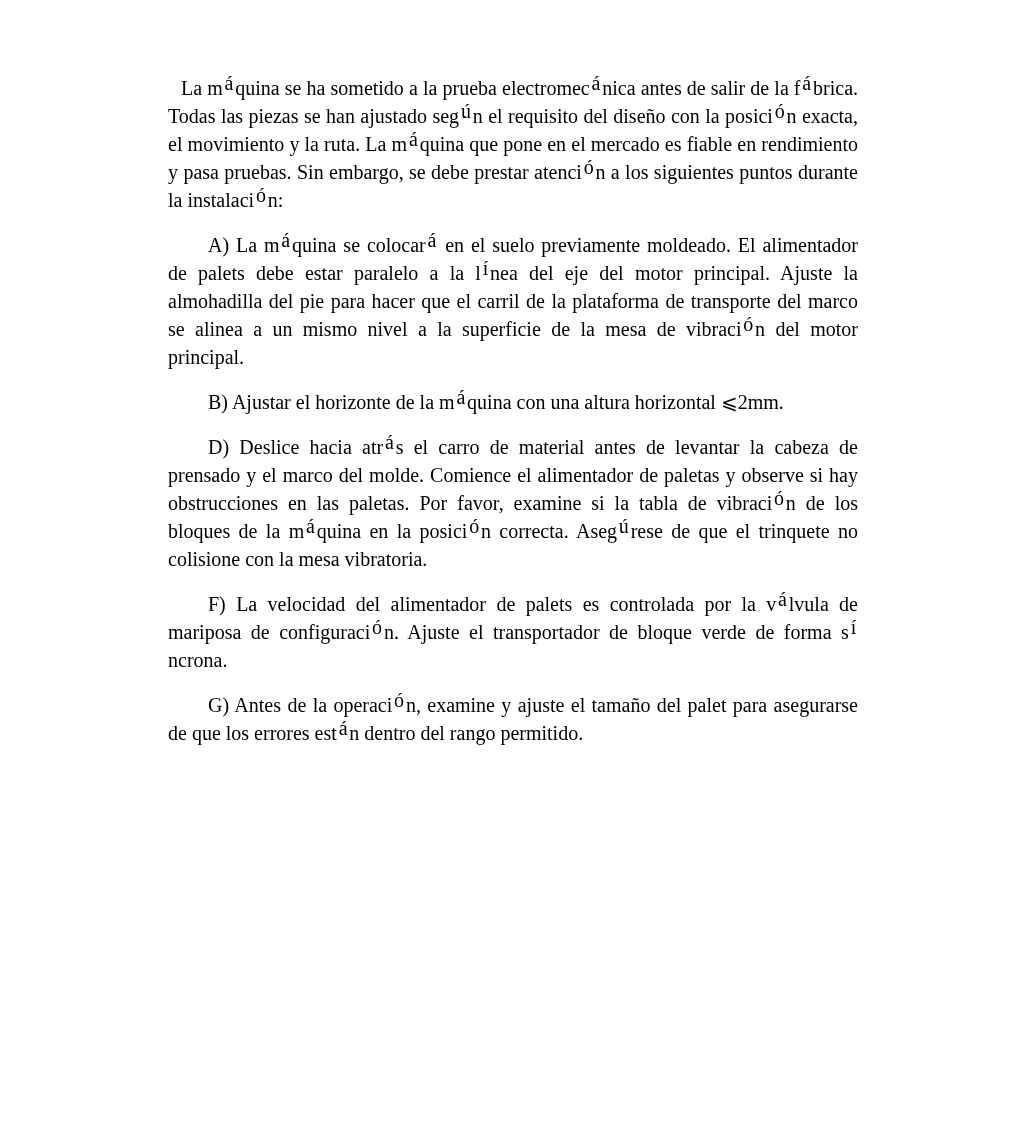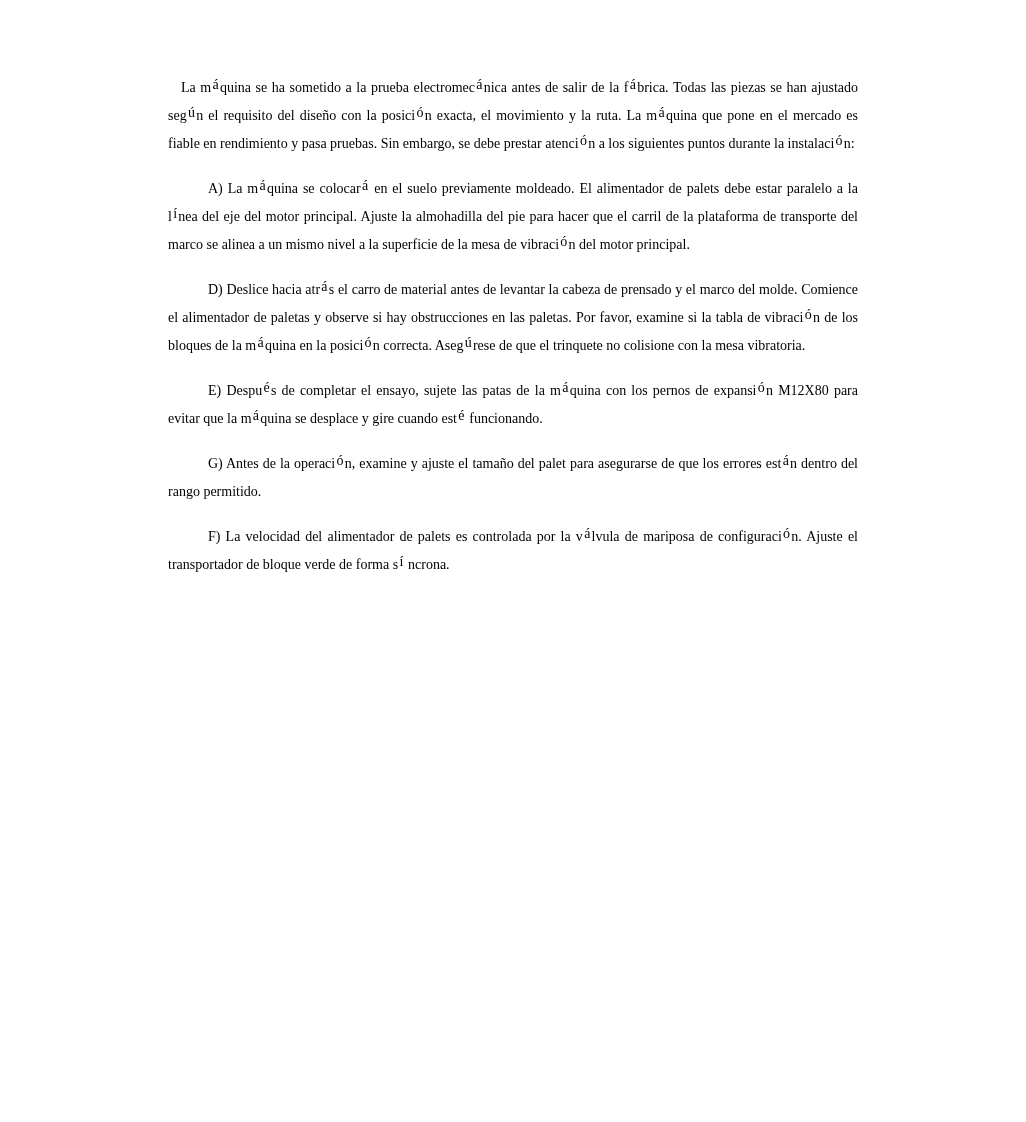--- a/index.html
+++ b/index.html
@@ -14,21 +14,21 @@
     background: #ffffff;
     color: #000000;
     overflow: hidden;
   }
   .text-block {
     box-sizing: border-box;
     width: 690px;
     margin: 0 auto;
     padding-top: 74px;
     font-family: "Liberation Serif", "DejaVu Serif", serif;
-    font-size: 14px;
+    font-size: 20px;
     line-height: 28px;
     text-align: justify;
   }
   p.para {
     margin: 0 0 17px 0;
     text-indent: 40px;
   }
   p.para.intro {
     text-indent: 13px;
   }
@@ -39,18 +39,18 @@
     padding: 0 0.09em;
   }
 </style>
 </head>
 <body>
 
 <div class="page">
   <div class="text-block">
     <p class="para intro">La m<span class="acc">á</span>quina se ha sometido a la prueba electromec<span class="acc">á</span>nica antes de salir de la f<span class="acc">á</span>brica. Todas las piezas se han ajustado seg<span class="acc">ú</span>n el requisito del diseño con la posici<span class="acc">ó</span>n exacta, el movimiento y la ruta. La m<span class="acc">á</span>quina que pone en el mercado es fiable en rendimiento y pasa pruebas. Sin embargo, se debe prestar atenci<span class="acc">ó</span>n a los siguientes puntos durante la instalaci<span class="acc">ó</span>n:</p>
     <p class="para">A) La m<span class="acc">á</span>quina se colocar<span class="acc">á</span>  en el suelo previamente moldeado. El alimentador de palets debe estar paralelo a la l<span class="acc">í</span>nea del eje del motor principal. Ajuste la almohadilla del pie para hacer que el carril de la plataforma de transporte del marco se alinea a un mismo nivel a la superficie de la mesa de vibraci<span class="acc">ó</span>n del motor principal.</p>
+    <p class="para">B) Ajustar el horizonte de la m<span class="acc">á</span>quina con una altura horizontal  ⩽2mm.</p>
     <p class="para">D) Deslice hacia atr<span class="acc">á</span>s el carro de material antes de levantar la cabeza de prensado y el marco del molde. Comience el alimentador de paletas y observe si hay obstrucciones en las paletas. Por favor, examine si la tabla de vibraci<span class="acc">ó</span>n de los bloques de la m<span class="acc">á</span>quina en la posici<span class="acc">ó</span>n correcta. Aseg<span class="acc">ú</span>rese de que el trinquete no colisione con la mesa vibratoria.</p>
-    <p class="para">E) Despu<span class="acc">é</span>s de completar el ensayo, sujete las patas de la m<span class="acc">á</span>quina con los pernos de expansi<span class="acc">ó</span>n M12X80 para evitar que la m<span class="acc">á</span>quina se desplace y gire cuando est<span class="acc">é</span>  funcionando.</p>
+    <p class="para">F) La velocidad del alimentador de palets es controlada por la v<span class="acc">á</span>lvula de mariposa de configuraci<span class="acc">ó</span>n. Ajuste el transportador de bloque verde de forma s<span class="acc">í</span> ncrona.</p>
     <p class="para">G) Antes de la operaci<span class="acc">ó</span>n, examine y ajuste el tamaño del palet para asegurarse de que los errores est<span class="acc">á</span>n dentro del rango permitido.</p>
-    <p class="para">F) La velocidad del alimentador de palets es controlada por la v<span class="acc">á</span>lvula de mariposa de configuraci<span class="acc">ó</span>n. Ajuste el transportador de bloque verde de forma s<span class="acc">í</span> ncrona.</p>
   </div>
 </div>
 
 </body></html>

